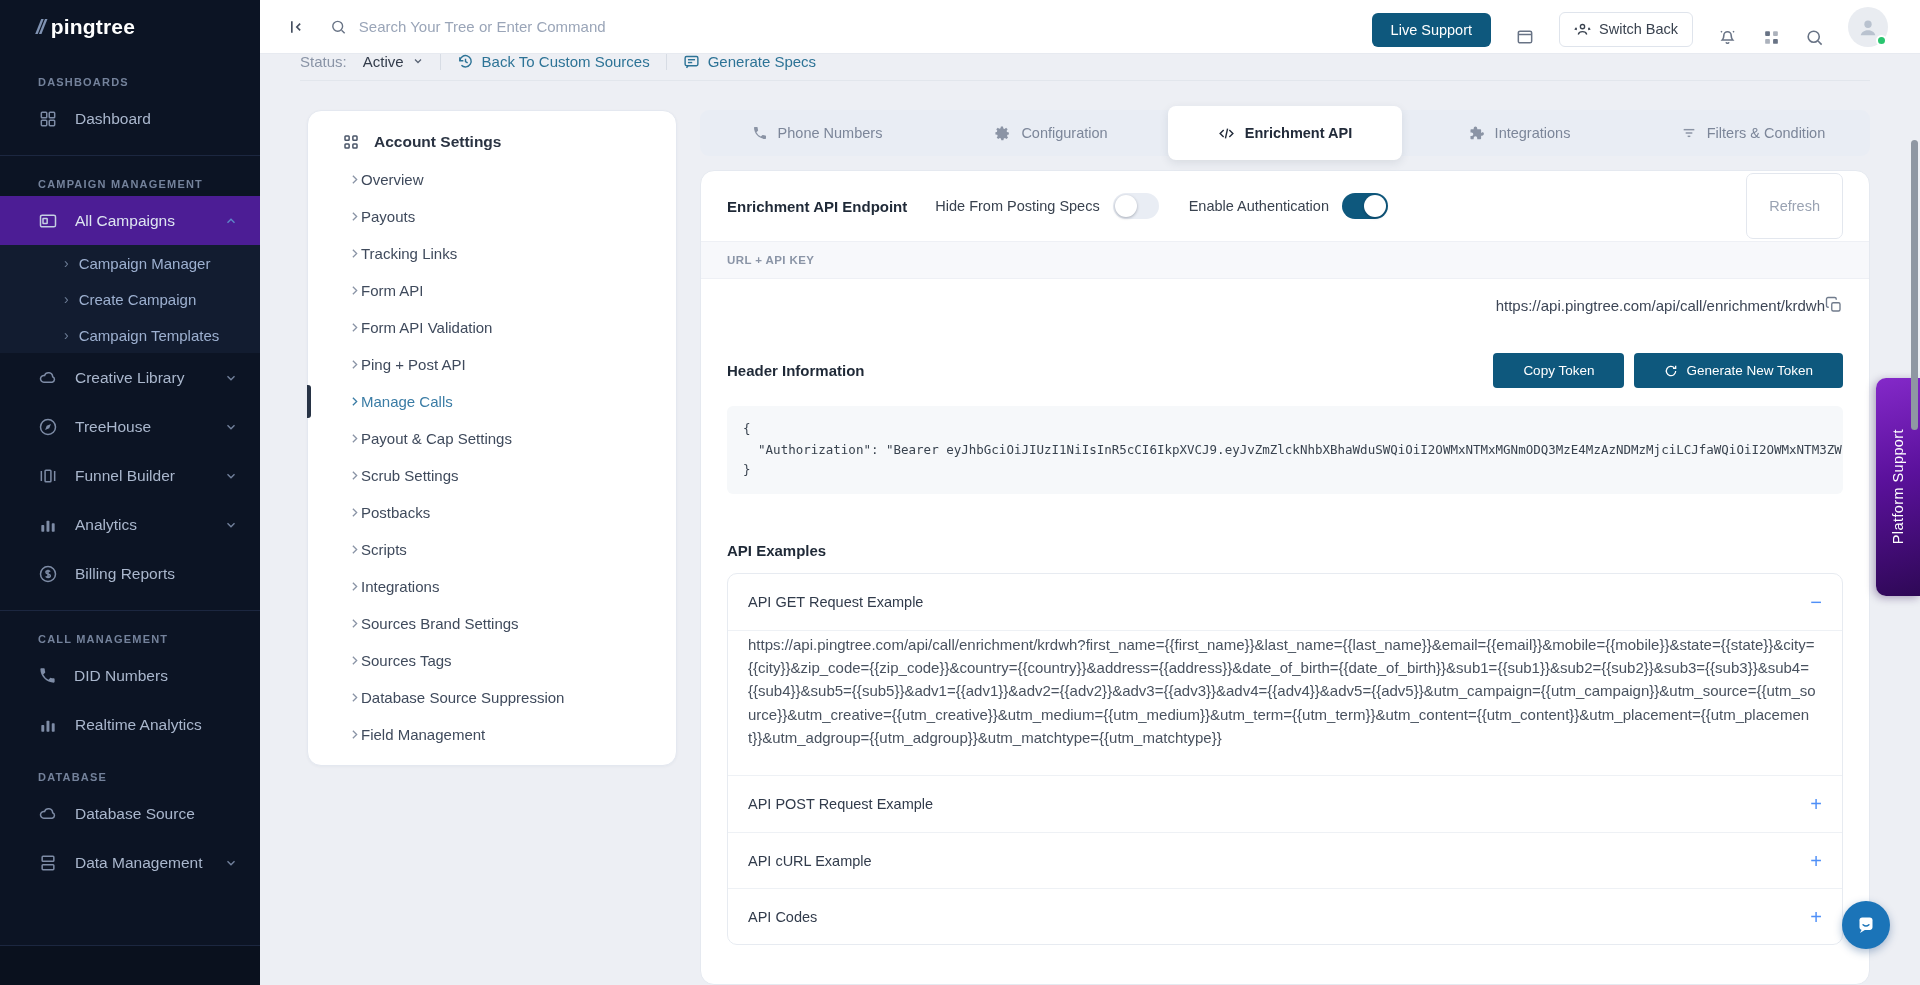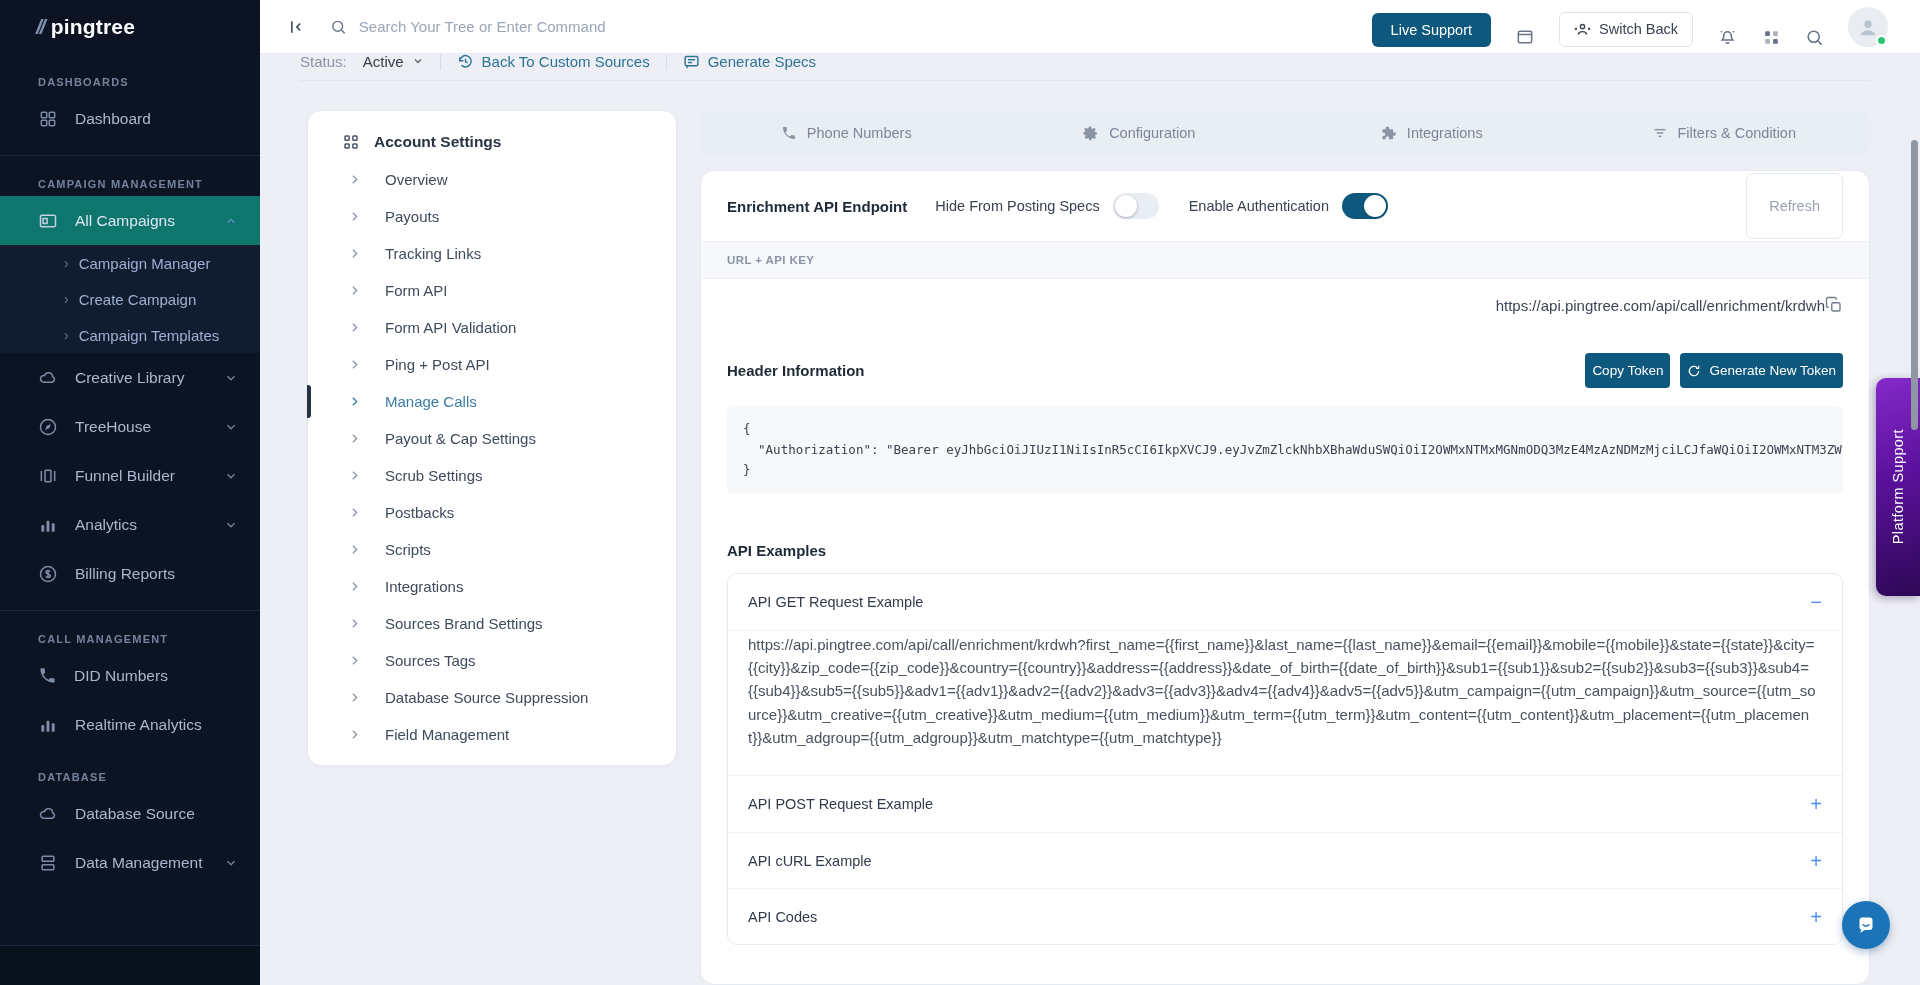--- a/index.html
+++ b/index.html
@@ -13,21 +13,21 @@
   
   .sidebar { position:absolute; left:0; top:0; bottom:0; width:260px; background:#0c1424; z-index:6; }
   .logo-row { height:54px; display:flex; align-items:center; padding-left:36px; gap:7px; }
   .logo-slashes { color:#8093b3; font-weight:bold; font-style:italic; font-size:21px; letter-spacing:-2px; }
   .logo-text { color:#ffffff; font-weight:bold; font-size:21px; letter-spacing:.2px; }
   .nav-section-label { margin:22px 0 6px 38px; font-size:11px; font-weight:bold; letter-spacing:1.2px; color:#74829b; }
   .nav-item { height:49px; display:flex; align-items:center; padding:0 22px 0 38px; gap:17px; color:#aab7cd; font-size:15.5px; cursor:pointer; }
   .nav-item .nav-ic { color:#7e8ca6; flex:0 0 auto; }
   .nav-item .chev { margin-left:auto; color:#72819c; }
   .nav-group.expanded { background:#121c30; }
-  .nav-group.expanded .group-head { background:#0f766e; color:#dde5f1; }
+  .nav-group.expanded .group-head { background:#4c1d95; color:#dde5f1; }
   .nav-group.expanded .group-head .nav-ic { color:#c4d0e2; }
   .nav-group.expanded .group-head .chev { color:#5d87c9; }
   .nav-sub { height:36px; display:flex; align-items:center; padding-left:64px; gap:10px; color:#9db0d0; font-size:15px; cursor:pointer; }
   .nav-sub .subchev { color:#6d7d96; font-size:14px; }
   .nav-divider { height:1px; background:#1c2740; margin:12px 0; }
   .sidebar-footer { position:absolute; bottom:0; left:0; right:0; height:40px; background:#0a111e; border-top:1px solid #1c2740; }
 
   
   .topbar { position:absolute; left:260px; right:0; top:0; height:54px; background:#fff; border-bottom:1px solid #e7eaf0; z-index:5; display:flex; align-items:center; }
   .collapse-btn { margin-left:26px; color:#454f60; cursor:pointer; }
@@ -46,21 +46,21 @@
   .status-label { color:#8a94a6; }
   .status-value { color:#333c4b; display:flex; align-items:center; gap:8px; cursor:pointer; }
   .vsep { width:1px; height:18px; background:#d7dce4; }
   .link-teal { color:#2d7396; display:flex; align-items:center; gap:8px; cursor:pointer; font-size:15px; }
   .content-divider { position:absolute; left:300px; right:50px; top:80px; height:1px; background:#e2e6ec; }
 
   
   .settings-card { position:absolute; left:307px; top:110px; width:370px; background:#fff; border:1px solid #e4e8f0; border-radius:14px; box-shadow:0 1px 3px rgba(25,39,64,.04); padding:14px 0 12px; z-index:2; }
   .settings-head { display:flex; align-items:center; gap:14px; padding:8px 0 10px 34px; color:#2a3342; font-size:15.5px; font-weight:bold; }
   .settings-head .nav-ic { color:#4a5568; }
-  .menu-item { position:relative; height:37px; display:flex; align-items:center; gap:24px; padding-left:40px; font-size:15px; color:#3f4a5c; cursor:pointer; }
+  .menu-item { position:relative; height:37px; display:flex; align-items:center; gap:0; padding-left:40px; font-size:15px; color:#3f4a5c; cursor:pointer; }
   .menu-item .m-chev { color:#8a94a6; }
   .menu-item.active { color:#3a7ca5; }
   .menu-item.active .m-chev { color:#3a7ca5; }
   .active-bar { position:absolute; left:-1px; top:2px; width:4px; height:33px; background:#273345; border-radius:0 3px 3px 0; }
 
   
   .right-panel { position:absolute; left:700px; top:110px; width:1170px; z-index:2; }
   .tabbar { position:relative; height:46px; background:#e9edf4; border-radius:9px; display:flex; }
   .tab { flex:1 1 0; display:flex; align-items:center; justify-content:center; gap:10px; font-size:14.5px; color:#7c8699; cursor:pointer; }
   .tab .t-ic { color:#8b94a5; }
@@ -79,21 +79,21 @@
   .toggle.on .knob { right:2px; }
   .btn-refresh { margin-left:auto; background:#fff; border:1px solid #e3e7ee; color:#9aa3b3; font-size:14.5px; padding:24px 22px; border-radius:7px; cursor:pointer; font-family:inherit; }
 
   .url-band { background:#f7f8fb; border-top:1px solid #eef0f5; border-bottom:1px solid #eef0f5; padding:12px 26px; font-size:11.5px; font-weight:bold; letter-spacing:.4px; color:#8a94a6; }
   .url-row { display:flex; align-items:center; justify-content:flex-end; padding:17px 26px; font-size:15px; color:#3d4656; }
   .copy-ic { color:#707b8c; cursor:pointer; }
 
   .hi-row { display:flex; align-items:center; padding:22px 26px 16px; }
   .hi-title { font-size:15px; font-weight:bold; color:#1f2937; }
   .hi-buttons { margin-left:auto; display:flex; gap:10px; }
-  .btn-teal { background:#0e587d; color:#fff; border:none; border-radius:4px; font-size:13.5px; padding:10px 7px; display:flex; align-items:center; gap:8px; cursor:pointer; font-family:inherit; }
+  .btn-teal { background:#0e587d; color:#fff; border:none; border-radius:4px; font-size:13.5px; padding:10px 30px; display:flex; align-items:center; gap:8px; cursor:pointer; font-family:inherit; }
   .code-block { margin:2px 26px 0; background:#f6f8fa; border-radius:6px; padding:13px 16px; font-family:"DejaVu Sans Mono", monospace; font-size:12.5px; color:#39434f; line-height:1.65; white-space:pre; overflow:hidden; }
 
   .apiex-title { padding:48px 26px 14px; font-size:15px; font-weight:bold; color:#1f2937; }
   .accordion { margin:0 26px; border:1px solid #e7ebf1; border-radius:10px; background:#fff; }
   .acc-row { display:flex; align-items:center; justify-content:space-between; height:56px; padding:0 20px; cursor:pointer; }
   .acc-row + .acc-row, .acc-sep { border-top:1px solid #eef1f5; }
   .acc-label { font-size:14.5px; color:#313b4b; }
   .acc-toggle { color:#4f8ff7; font-size:20px; line-height:1; }
   .acc-content { padding:2px 20px 26px; font-size:15px; color:#49525f; line-height:1.55; word-break:break-all; }
 
@@ -437,20 +437,28 @@
       <svg class="t-ic" width="16" height="16" viewBox="0 0 24 24" fill="currentColor">
           <path d="M6.6 10.8a15 15 0 0 0 6.6 6.6l2.2-2.2c.3-.3.7-.4 1-.2 1.1.4 2.3.6 3.6.6.6 0 1 .4 1 1V20c0 .6-.4 1-1 1C10.8 21 3 13.2 3 3.9c0-.6.4-1 1-1h3.5c.6 0 1 .4 1 1 0 1.2.2 2.4.6 3.6.1.3 0 .7-.2 1z"></path>
         </svg>
       <span>Phone Numbers</span>
     </div>
     <div class="tab">
       <svg class="t-ic" width="17" height="17" viewBox="0 0 24 24" fill="currentColor">
           <path d="M12 8.5A3.5 3.5 0 1 0 12 15.5 3.5 3.5 0 0 0 12 8.5zm9 5v-3l-2.6-.5a6.7 6.7 0 0 0-.7-1.7l1.5-2.2-2.1-2.1-2.2 1.5c-.5-.3-1.1-.5-1.7-.7L12.7 2h-3l-.5 2.6c-.6.2-1.2.4-1.7.7L5.3 3.8 3.2 5.9l1.5 2.2c-.3.5-.5 1.1-.7 1.7L2 10.3v3l2.6.5c.2.6.4 1.2.7 1.7l-1.5 2.2 2.1 2.1 2.2-1.5c.5.3 1.1.5 1.7.7l.5 2.6h3l.5-2.6c.6-.2 1.2-.4 1.7-.7l2.2 1.5 2.1-2.1-1.5-2.2c.3-.5.5-1.1.7-1.7z"></path>
         </svg>
       <span>Configuration</span>
+    </div>
+    <div class="tab active">
+      <svg class="t-ic" width="17" height="17" viewBox="0 0 24 24" fill="none" stroke="currentColor" stroke-width="2">
+          <polyline points="8,7 3,12 8,17"></polyline>
+          <polyline points="16,7 21,12 16,17"></polyline>
+          <line x1="13.5" y1="5" x2="10.5" y2="19"></line>
+        </svg>
+      <span>Enrichment API</span>
     </div>
     <div class="tab">
       <svg class="t-ic" width="17" height="17" viewBox="0 0 24 24" fill="currentColor">
           <path d="M20 11h-1.5V7a1 1 0 0 0-1-1H13V4.5a2.5 2.5 0 0 0-5 0V6H4.5a1 1 0 0 0-1 1v3.5H5a2.5 2.5 0 0 1 0 5H3.5V19a1 1 0 0 0 1 1H8v-1.5a2.5 2.5 0 0 1 5 0V20h4.5a1 1 0 0 0 1-1v-4H20a2.5 2.5 0 0 0 0-5z"></path>
         </svg>
       <span>Integrations</span>
     </div>
     <div class="tab">
       <svg class="t-ic" width="16" height="16" viewBox="0 0 24 24" fill="none" stroke="currentColor" stroke-width="2.2">
           <line x1="4" y1="7" x2="20" y2="7"></line>

